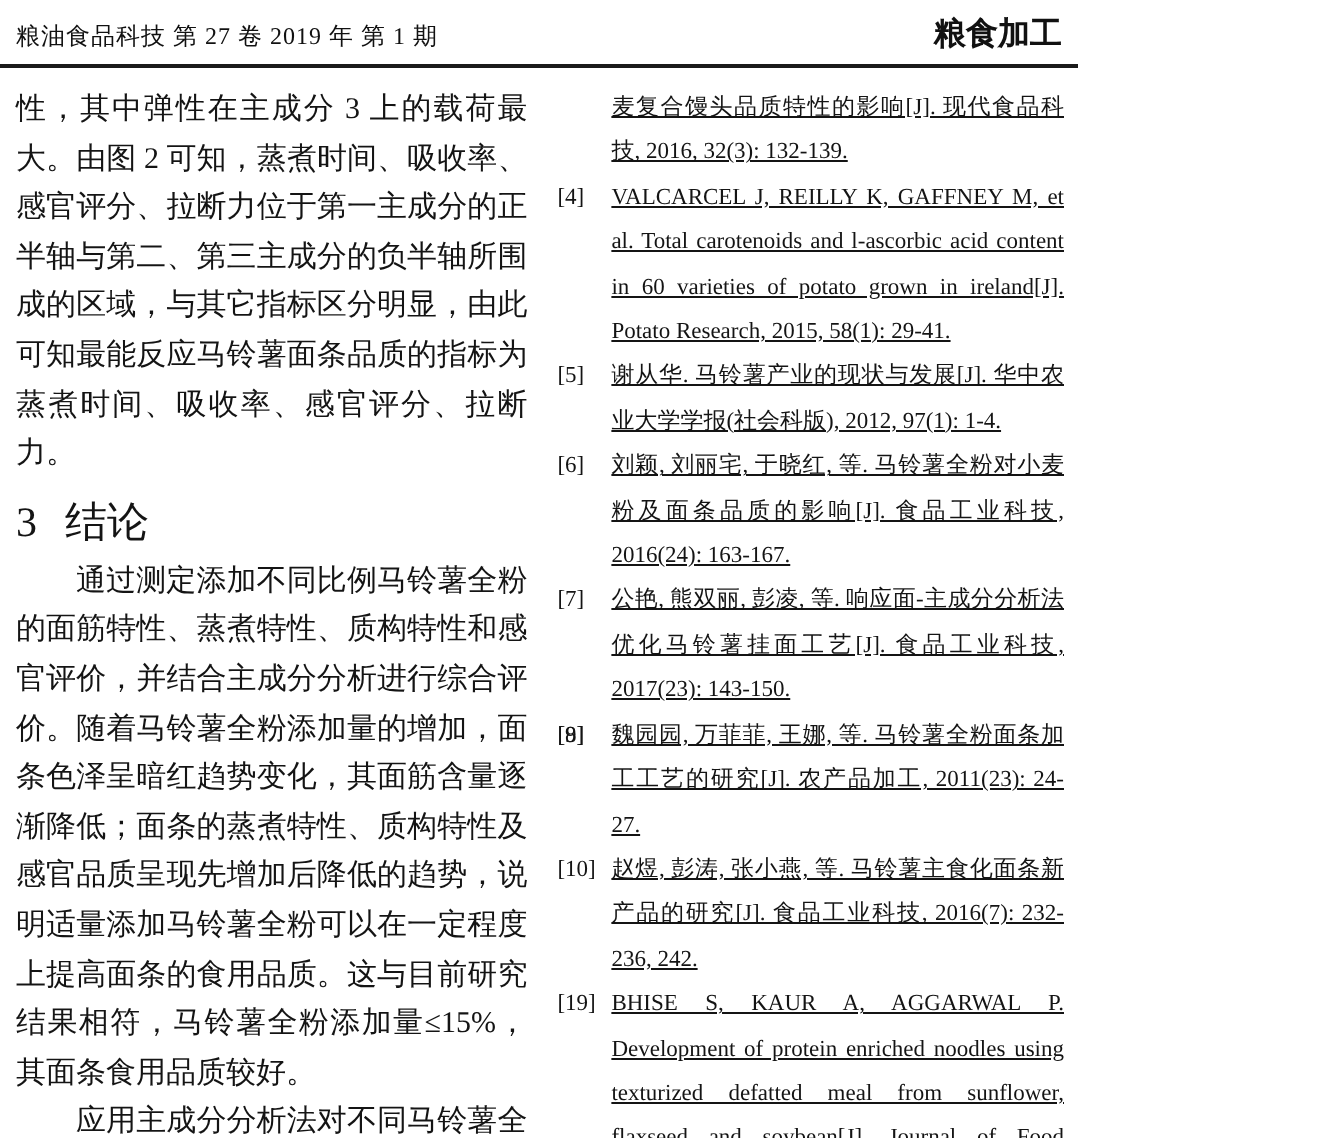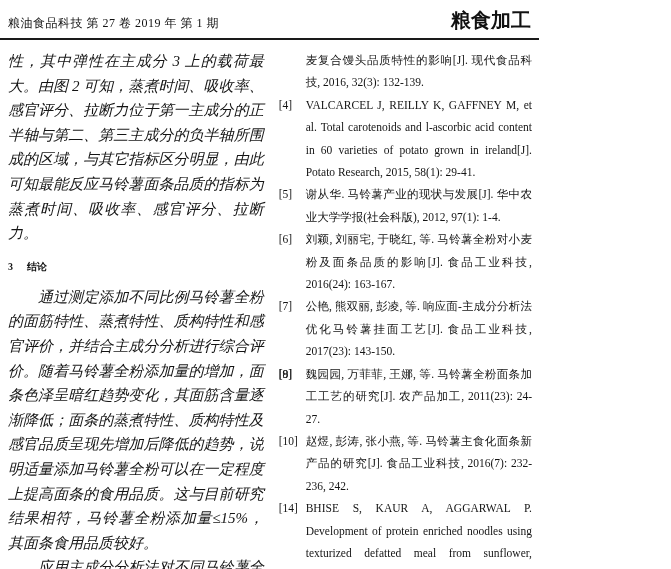--- a/index.html
+++ b/index.html
@@ -19,56 +19,57 @@
     padding: 7px 8px 4px 8px;
     border-bottom: 2px solid #1a1a1a;
   }
   .journal-info {
     font-size: 12px;
     letter-spacing: 0.5px;
     color: #111111;
   }
   .section-label {
     font-family: "Liberation Sans", "DejaVu Sans", sans-serif;
-    font-size: 20px;
+    font-size: 16px;
     font-weight: bold;
     color: #111111;
   }
   .columns {
     display: flex;
     gap: 15px;
     padding: 9px 7px 0 8px;
   }
   .col-left {
     width: 322px;
     font-size: 15px;
     line-height: 24.6px;
     text-align: justify;
     color: #141414;
   }
-  .col-left p { margin: 0; font-style: italic; }
+  .col-left p { margin: 0; }
   .p-indent { text-indent: 2em; }
   .section-heading {
     margin: 11px 0 8px 0;
-    font-size: 10px;
-    font-weight: bold;
+    font-size: 21px;
+    font-weight: normal;
     line-height: 20px;
   }
   .heading-number { margin-right: 14px; }
   .col-right {
     width: 319px;
     font-size: 11.5px;
     line-height: 22.4px;
     text-align: justify;
     color: #141414;
   }
   .ref-item {
     position: relative;
     padding-left: 27px;
     margin: 0;
+    text-decoration: underline;
   }
   .ref-label {
     position: absolute;
     left: 0;
     top: 0;
   }
 </style>
 </head>
 <body>
 
@@ -96,20 +97,20 @@
     <div class="col-right">
       <div>
           <div class="ref-item"><span class="ref-label"></span><span>麦复合馒头品质特性的影响[J]. 现代食品科技, 2016, 32(3): 132-139.</span></div>
           <div class="ref-item"><span class="ref-label">[4]</span><span>VALCARCEL J, REILLY K, GAFFNEY M, et al. Total carotenoids and l-ascorbic acid content in 60 varieties of potato grown in ireland[J]. Potato Research, 2015, 58(1): 29-41.</span></div>
           <div class="ref-item"><span class="ref-label">[5]</span><span>谢从华. 马铃薯产业的现状与发展[J]. 华中农业大学学报(社会科版), 2012, 97(1): 1-4.</span></div>
           <div class="ref-item"><span class="ref-label">[6]</span><span>刘颖, 刘丽宅, 于晓红, 等. 马铃薯全粉对小麦粉及面条品质的影响[J]. 食品工业科技, 2016(24): 163-167.</span></div>
           <div class="ref-item"><span class="ref-label">[7]</span><span>公艳, 熊双丽, 彭凌, 等. 响应面-主成分分析法优化马铃薯挂面工艺[J]. 食品工业科技, 2017(23): 143-150.</span></div>
           <div class="ref-item"><span class="ref-label">[8]</span></div>
           <div class="ref-item"><span class="ref-label">[9]</span><span>魏园园, 万菲菲, 王娜, 等. 马铃薯全粉面条加工工艺的研究[J]. 农产品加工, 2011(23): 24-27.</span></div>
           <div class="ref-item"><span class="ref-label">[10]</span><span>赵煜, 彭涛, 张小燕, 等. 马铃薯主食化面条新产品的研究[J]. 食品工业科技, 2016(7): 232-236, 242.</span></div>
-          <div class="ref-item"><span class="ref-label">[14]</span><span>BHISE S, KAUR A, AGGARWAL P. Development of protein enriched noodles using texturized defatted meal from sunflower, flaxseed and soybean[J]. Journal of Food Science Technolygy, 2015, 52(9): 5882-5889.</span></div>
+          <div class="ref-item"><span class="ref-label">[19]</span><span>BHISE S, KAUR A, AGGARWAL P. Development of protein enriched noodles using texturized defatted meal from sunflower, flaxseed and soybean[J]. Journal of Food Science Technolygy, 2015, 52(9): 5882-5889.</span></div>
           <div class="ref-item"><span class="ref-label">[3]</span></div>
         </div>
     </div>
 
   </div>
 
 </div>
 
 </body></html>

